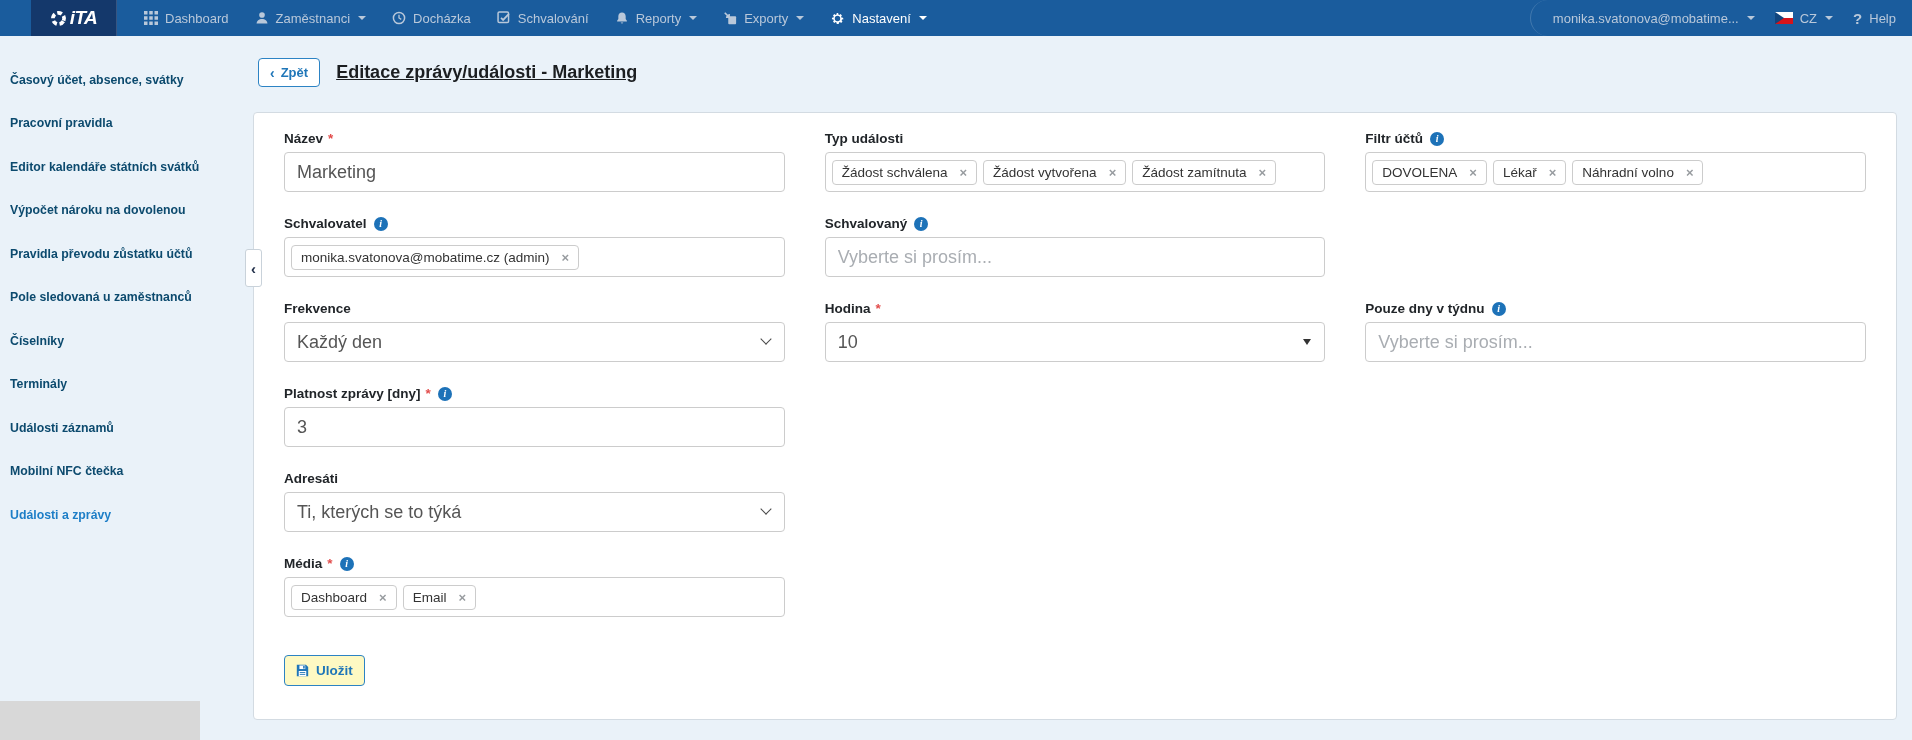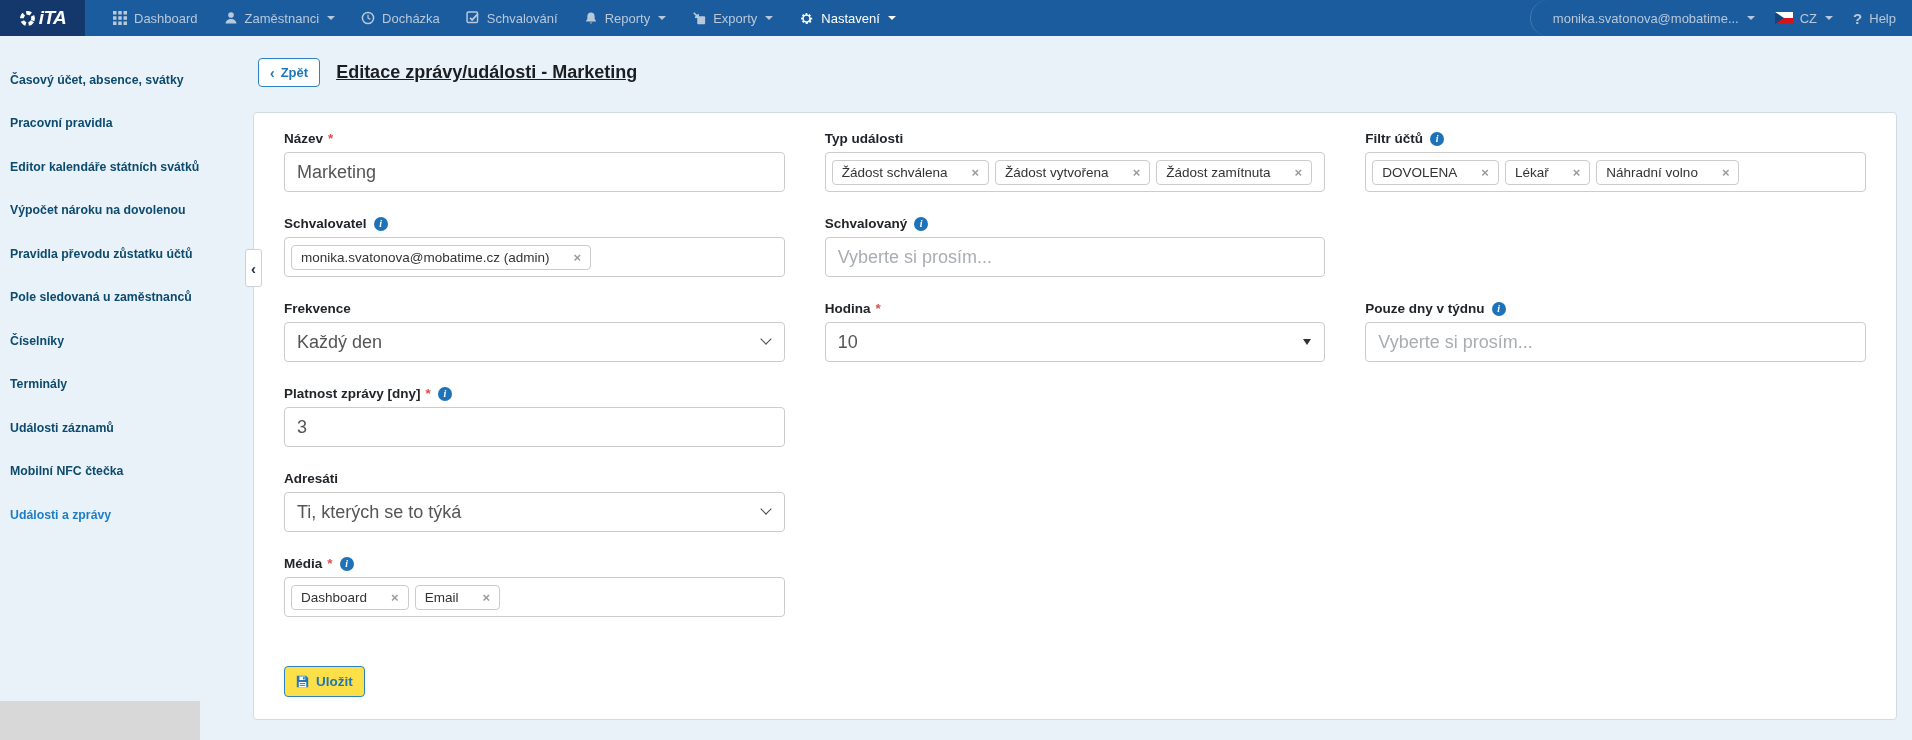--- a/index.html
+++ b/index.html
@@ -7,20 +7,21 @@
   body {
     font-family:"Liberation Sans","DejaVu Sans",sans-serif;
     background:#eaf2f9; position:relative; overflow:hidden;
   }
 
   
   .navbar {
     position:absolute; top:0; left:0; width:1912px; height:36px;
     background:#1a5c9d; display:flex; align-items:center; color:#b9c8da;
     font-size:13px;
+    padding-left:31px;
   }
   .brand {
     width:86px; height:36px; background:#14386b; display:flex;
     align-items:center; justify-content:center; gap:3px; flex:0 0 auto;
     border-right:1px solid rgba(255,255,255,.15); cursor:pointer;
   }
   .brand-text { color:#fff; font-weight:900; font-style:italic; font-size:19px; letter-spacing:-.5px; }
   .nav-menu { display:flex; align-items:center; height:100%; margin-left:14px; }
   .nav-item {
     display:flex; align-items:center; gap:7px; padding:0 13px; height:100%;
@@ -101,30 +102,30 @@
     border-left:4.5px solid transparent; border-right:4.5px solid transparent;
     border-top:6px solid #333;
   }
 
   .tagbox {
     display:flex; align-items:center; gap:6px; min-height:40px;
     border:1px solid #ccc; border-radius:4px; background:#fff; padding:4px 6px;
     cursor:text;
   }
   .tag {
-    display:inline-flex; align-items:center; gap:24px; border:1px solid #ccc;
+    display:inline-flex; align-items:center; gap:12px; border:1px solid #ccc;
     border-radius:4px; padding:4px 9px; font-size:13.5px; color:#333; background:#fff;
     white-space:nowrap;
   }
   .tag .x { color:#979b9f; font-weight:bold; font-size:13px; cursor:pointer; line-height:1; }
 
   .btn-save {
-    display:inline-flex; align-items:center; gap:7px; background:#fde047;
+    display:inline-flex; align-items:center; gap:7px; background:#fef9c3;
     border:1px solid #2c83c4; color:#1f76b8; font-weight:bold; font-size:13.5px;
-    padding:7px 11px; border-radius:4px; cursor:pointer; margin-top:25px;
+    padding:7px 11px; border-radius:4px; cursor:pointer; margin-top:14px;
   }
 </style>
 </head>
 <body>
 
 <div class="navbar">
   <div class="brand">
     <svg width="17" height="17" viewBox="0 0 20 20">
       <circle cx="10" cy="10" r="6.6" fill="none" stroke="#fff" stroke-width="4.4" stroke-dasharray="5.5 3" transform="rotate(30 10 10)"></circle>
     </svg>

